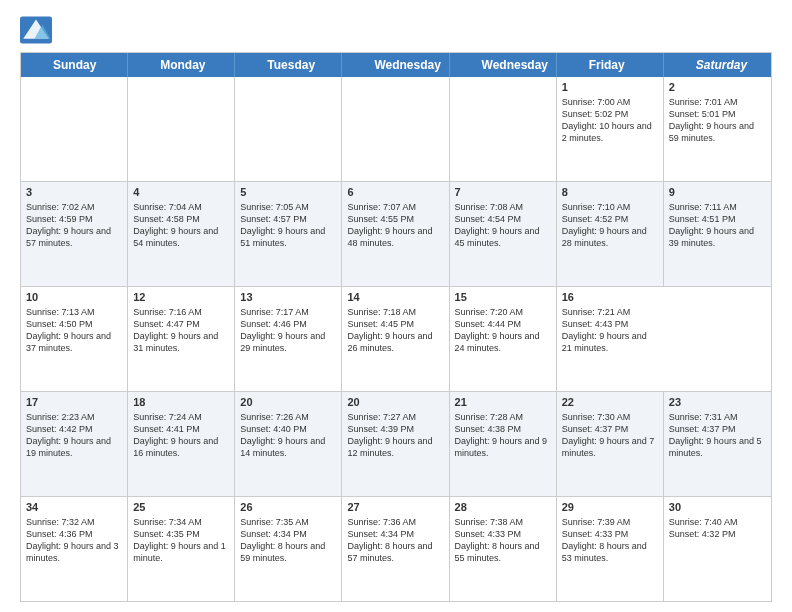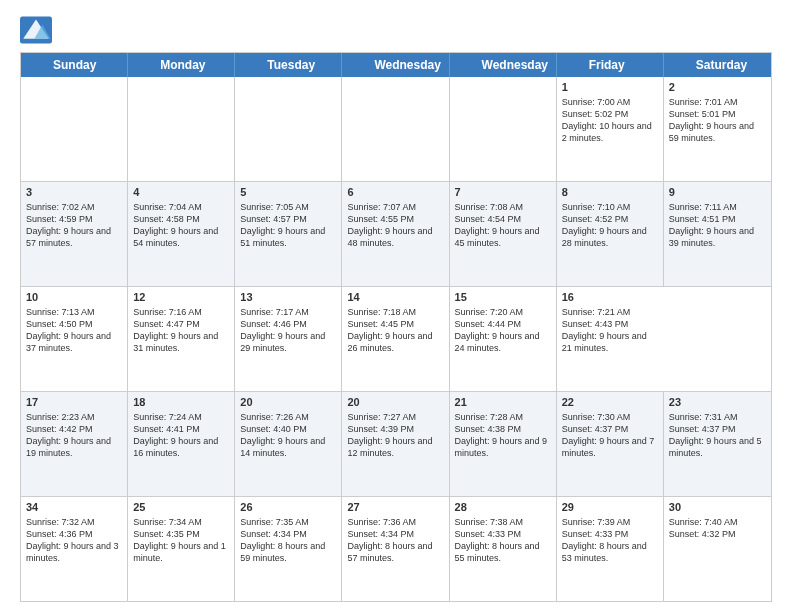--- a/index.html
+++ b/index.html
@@ -67,21 +67,21 @@
     }
     .cal-header-cell {
       color: #fff;
       font-size: 12px;
       font-weight: bold;
       padding: 5px 6px;
       text-align: left;
       border-right: 1px solid #5a9ad0;
       margin-left: 26px;
     }
-    .cal-header-cell:last-child { border-right: none; }
+    .cal-header-cell:last-child { border-right: none; font-style: italic; }
     .cal-body {
       flex: 1;
       display: flex;
       flex-direction: column;
     }
     .cal-row {
       display: grid;
       grid-template-columns: repeat(7, 1fr);
       flex: 1;
       border-top: 1px solid #ccc;

